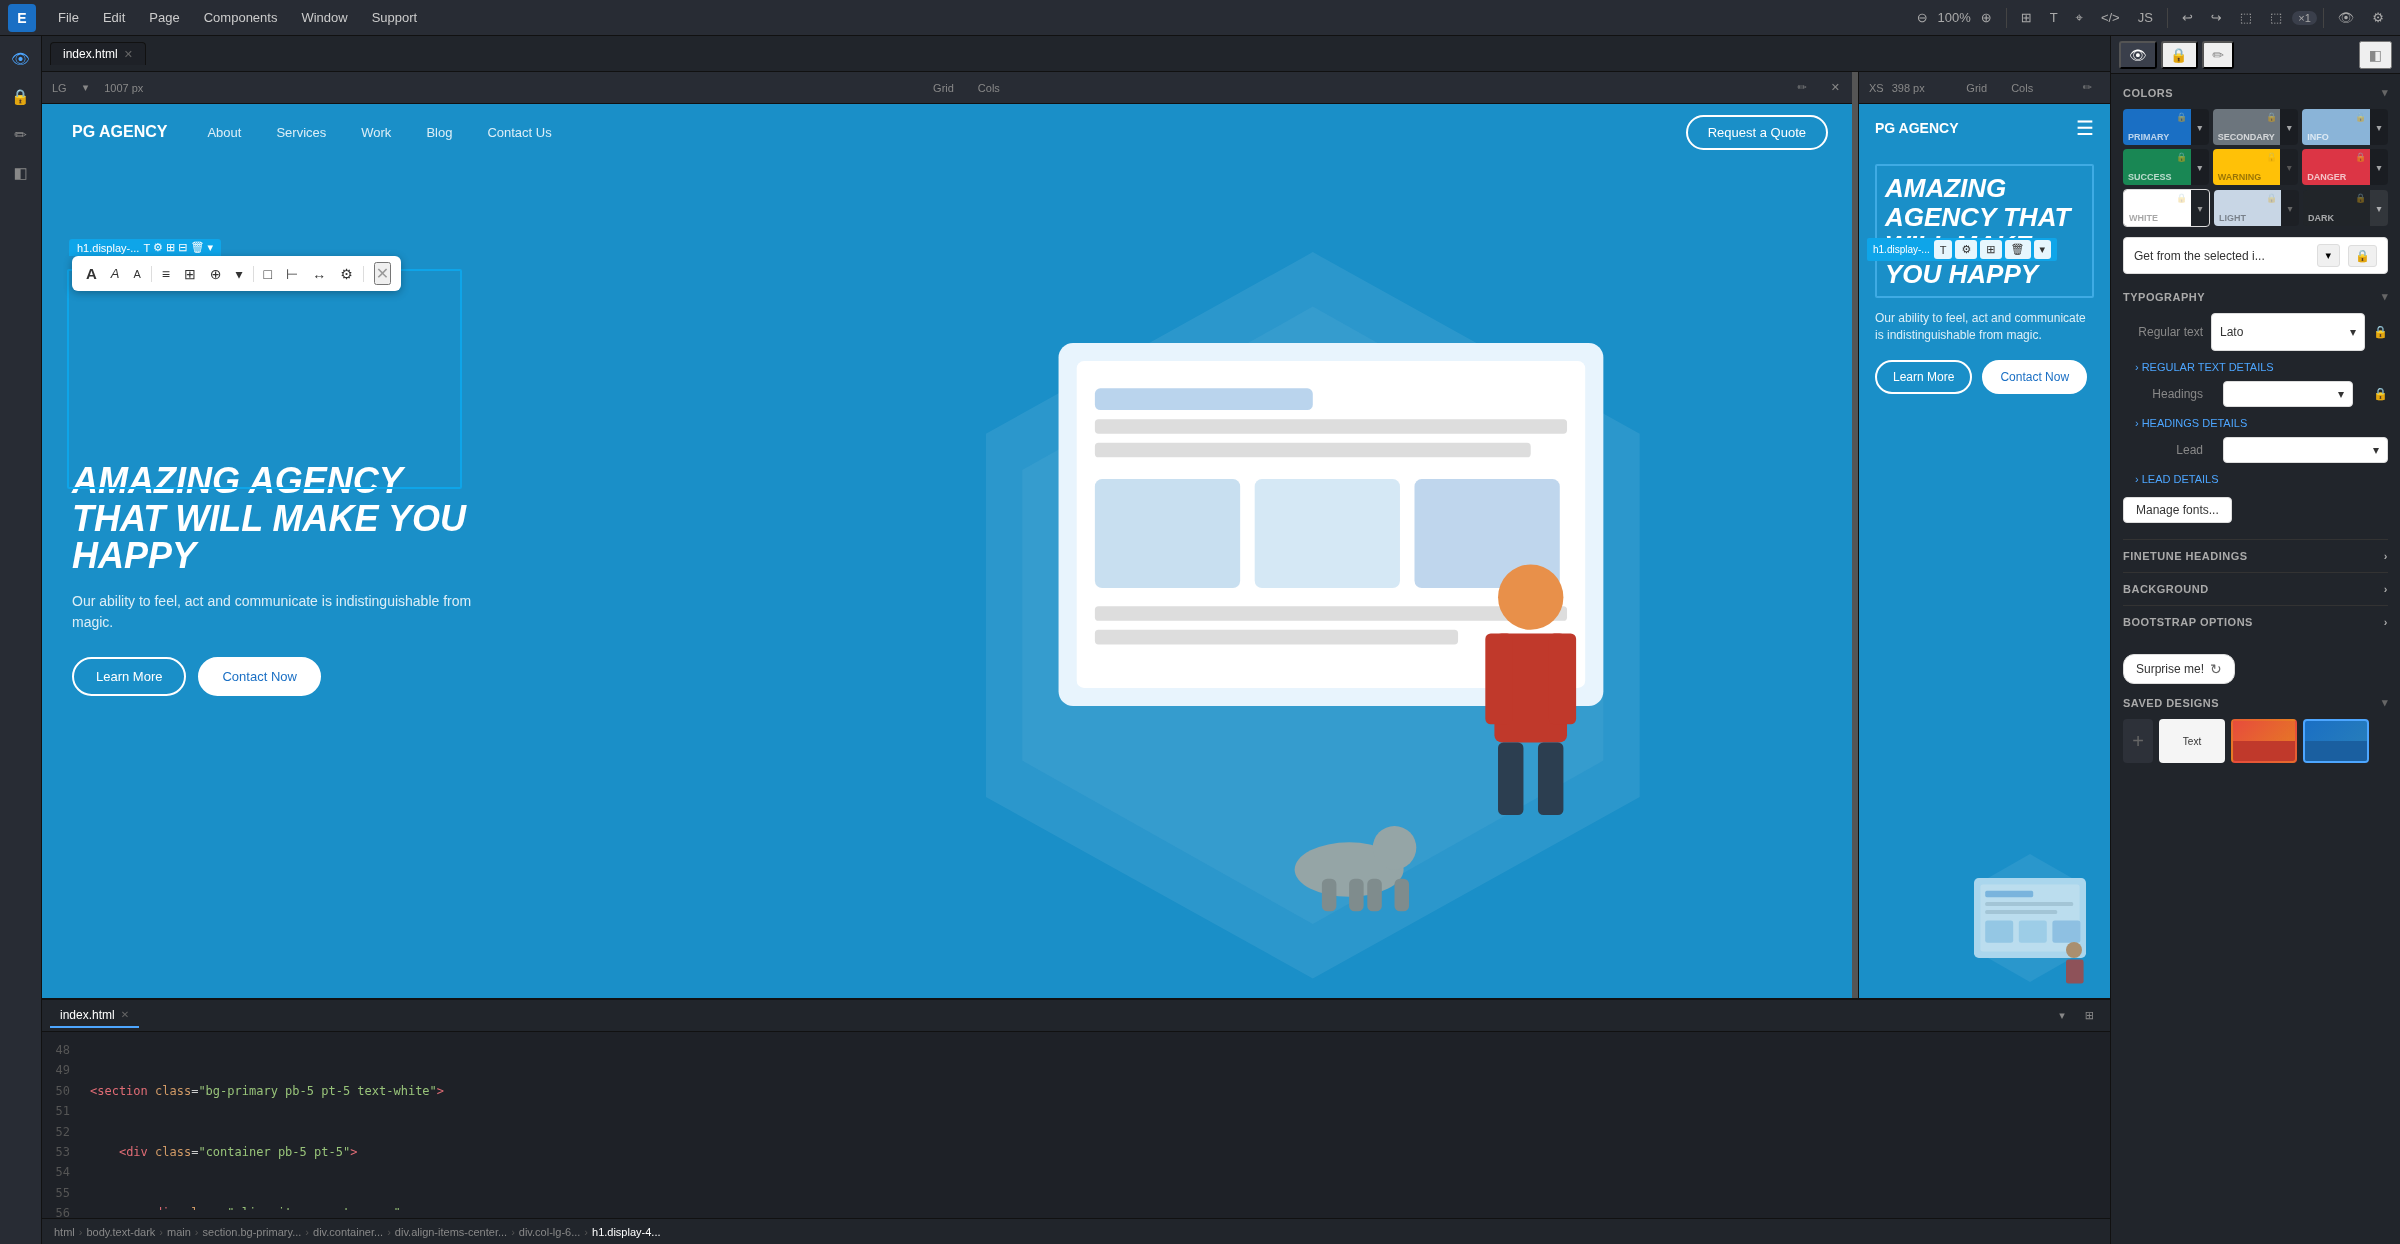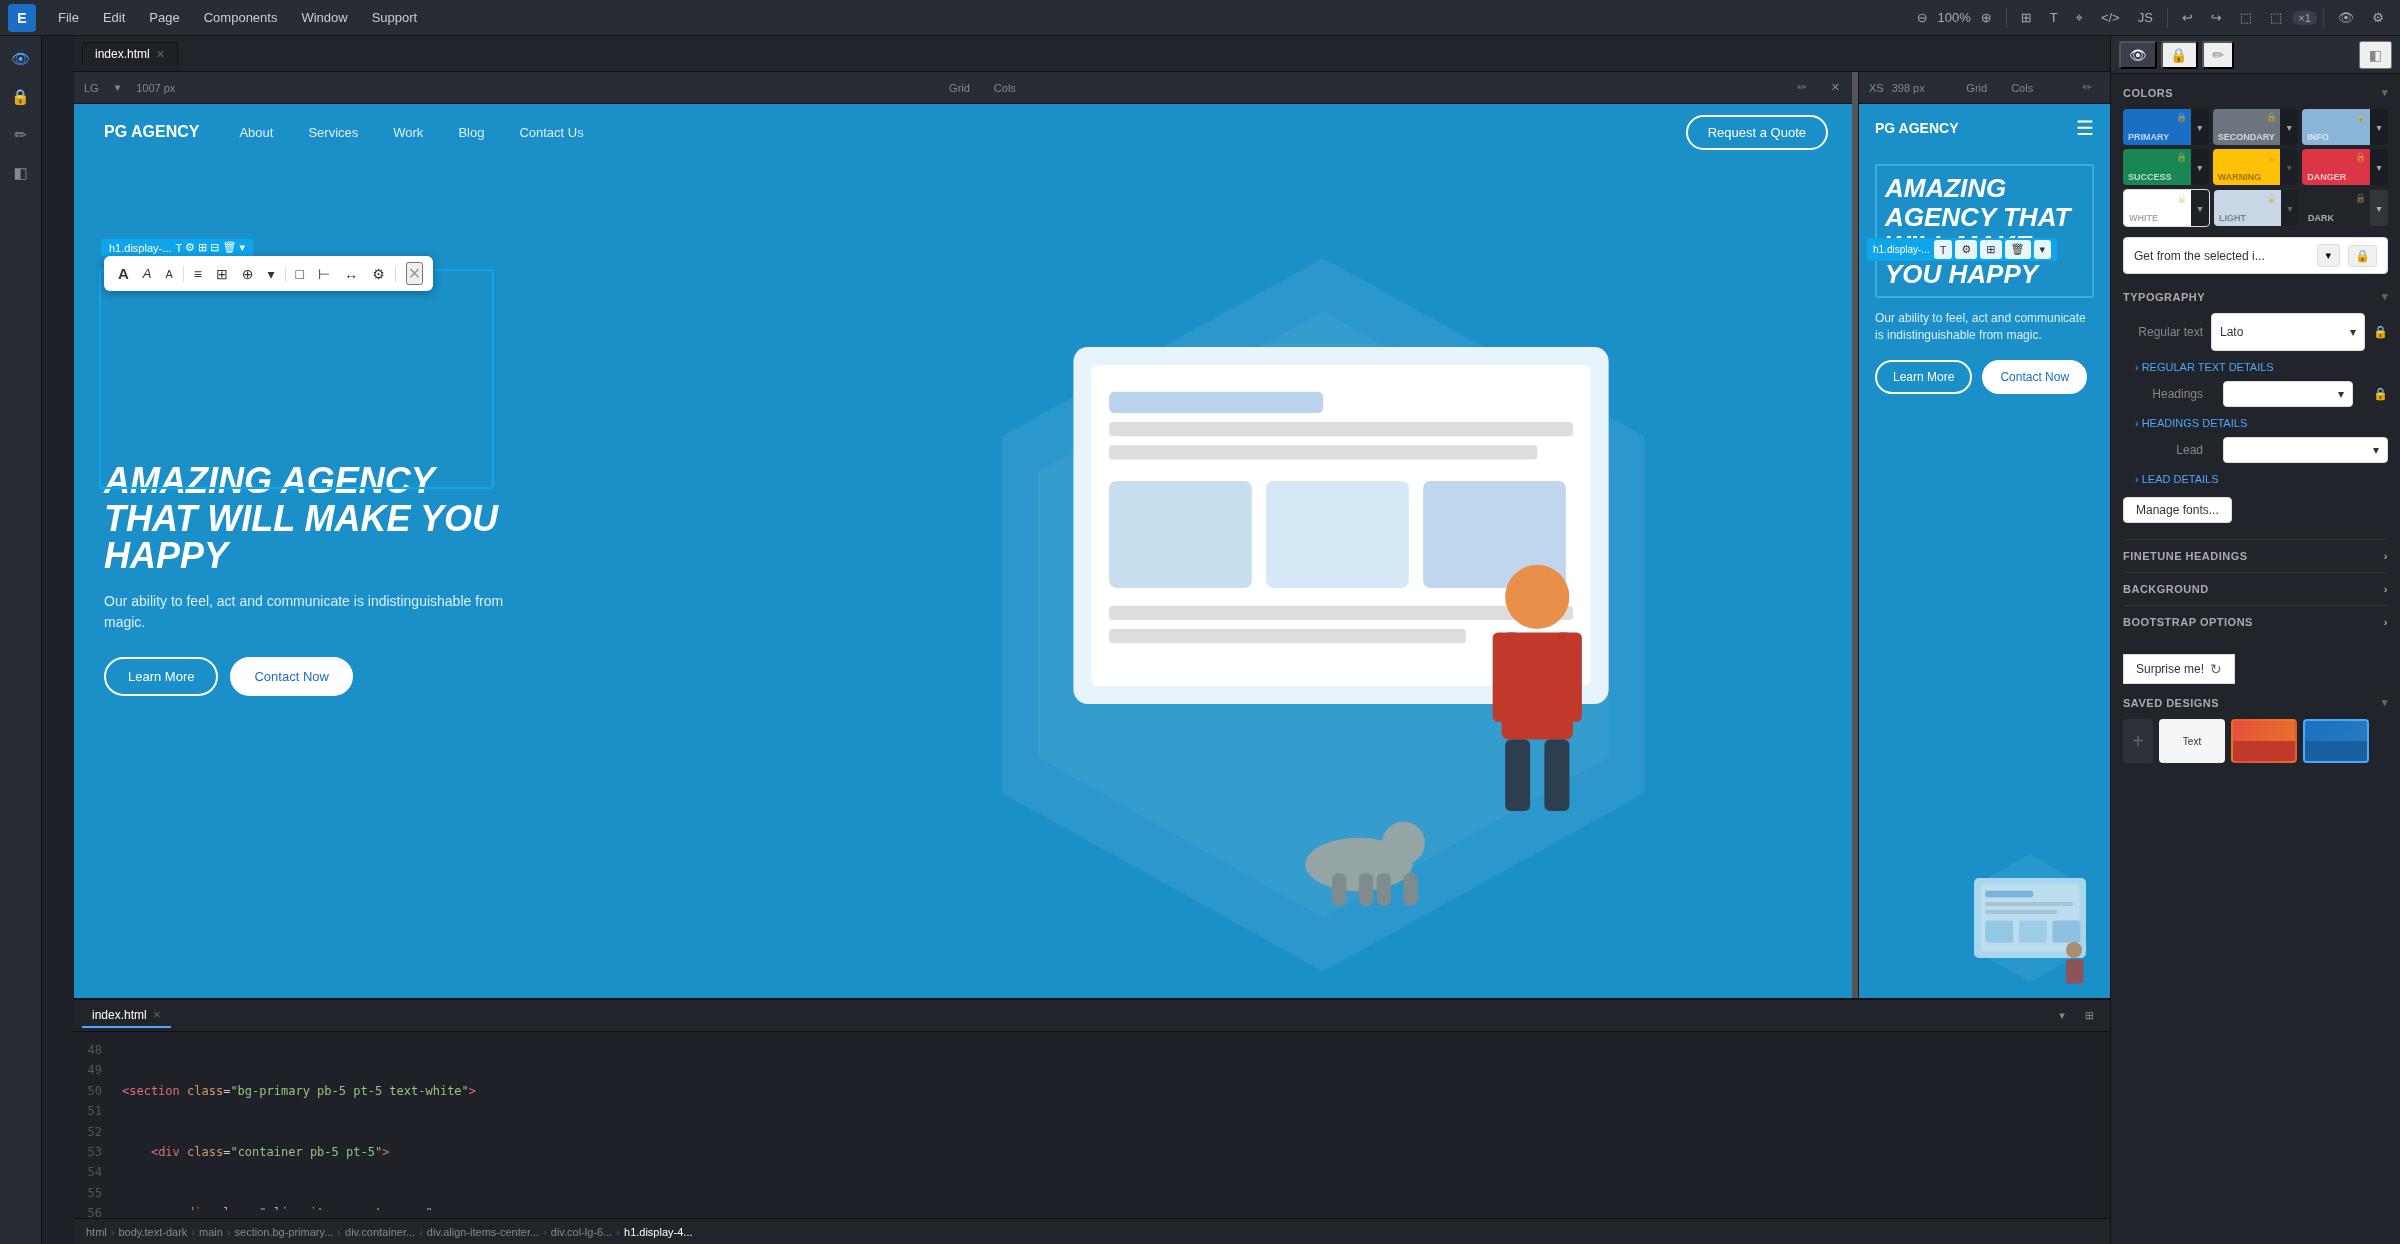--- a/index.html
+++ b/index.html
@@ -27,21 +27,21 @@
 
     
     #left-panel {
       width: 42px; background: #282c34; border-right: 1px solid #111;
       display: flex; flex-direction: column; align-items: center; padding: 8px 0; gap: 8px;
     }
     .left-panel-btn { width: 30px; height: 30px; display: flex; align-items: center; justify-content: center; color: #888; cursor: pointer; border-radius: 4px; font-size: 15px; }
     .left-panel-btn.active { color: #4da6ff; }
 
     
-    #center-area { flex: 1; display: flex; flex-direction: column; overflow: hidden; margin-left: 32px; }
+    #center-area { flex: 1; display: flex; flex-direction: column; overflow: hidden; }
 
     
     #tab-bar {
       display: flex; align-items: center; height: 36px; background: #21252b; border-bottom: 1px solid #111; padding: 0 8px; gap: 4px;
     }
     .tab { display: flex; align-items: center; gap: 6px; padding: 4px 12px; background: #282c34; border-radius: 4px 4px 0 0; color: #aaa; cursor: pointer; font-size: 12px; border: 1px solid #111; border-bottom: none; }
     .tab.active { background: #1e2127; color: #fff; }
     .tab-close { font-size: 11px; color: #666; cursor: pointer; }
 
     
@@ -185,21 +185,21 @@
     .lock-icon { color: #888; font-size: 12px; cursor: pointer; }
     .section-link { font-size: 11px; color: #4da6ff; cursor: pointer; display: flex; align-items: center; gap: 3px; margin-bottom: 8px; padding-left: 12px; }
     .select-row { display: flex; align-items: center; margin-bottom: 10px; gap: 20px; }
     .select-box { flex: 1; background: #fff; border: 1px solid #ddd; border-radius: 4px; padding: 5px 8px; font-size: 12px; color: #333; cursor: pointer; display: flex; align-items: center; justify-content: space-between; }
     .manage-fonts-btn { background: #fff; border: 1px solid #ddd; border-radius: 4px; padding: 5px 12px; font-size: 12px; color: #333; cursor: pointer; margin-bottom: 16px; }
 
     
     .accordion-section { border-top: 1px solid #333; padding: 10px 0; cursor: pointer; display: flex; align-items: center; justify-content: space-between; color: #aaa; font-size: 11px; font-weight: bold; letter-spacing: 0.5px; text-transform: uppercase; }
 
     
-    .surprise-btn { display: flex; align-items: center; gap: 6px; background: #fff; border: 1px solid #ddd; border-radius: 0; padding: 6px 12px; font-size: 12px; color: #333; cursor: pointer; margin-bottom: 12px; }
+    .surprise-btn { display: flex; align-items: center; gap: 6px; background: #fff; border: 1px solid #ddd; border-radius: 11px; padding: 6px 12px; font-size: 12px; color: #333; cursor: pointer; margin-bottom: 12px; }
     .refresh-icon { font-size: 14px; color: #666; }
 
     
     .saved-designs-title { font-size: 11px; font-weight: bold; color: #aaa; letter-spacing: 0.5px; text-transform: uppercase; margin-bottom: 10px; display: flex; align-items: center; justify-content: space-between; }
     .saved-designs-grid { display: flex; gap: 6px; flex-wrap: wrap; }
     .saved-design-thumb { width: 66px; height: 44px; border-radius: 4px; cursor: pointer; border: 2px solid transparent; overflow: hidden; }
     .saved-design-thumb.active { border-color: #4da6ff; }
     .saved-design-add { width: 30px; height: 44px; background: #2d3139; border-radius: 4px; display: flex; align-items: center; justify-content: center; color: #666; font-size: 20px; cursor: pointer; }
 
     

